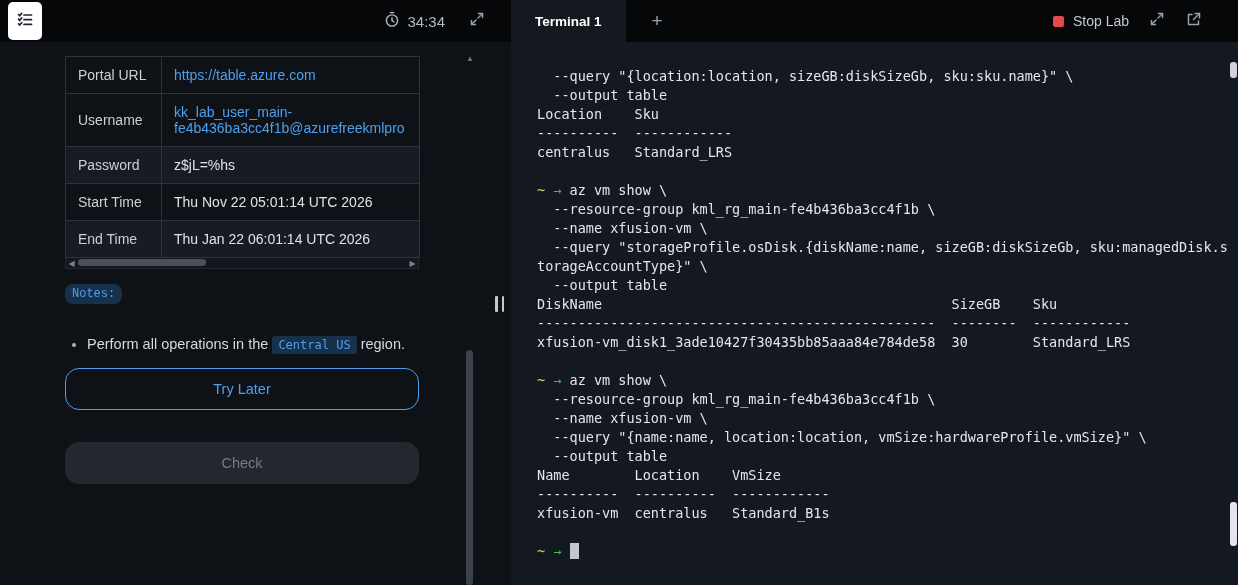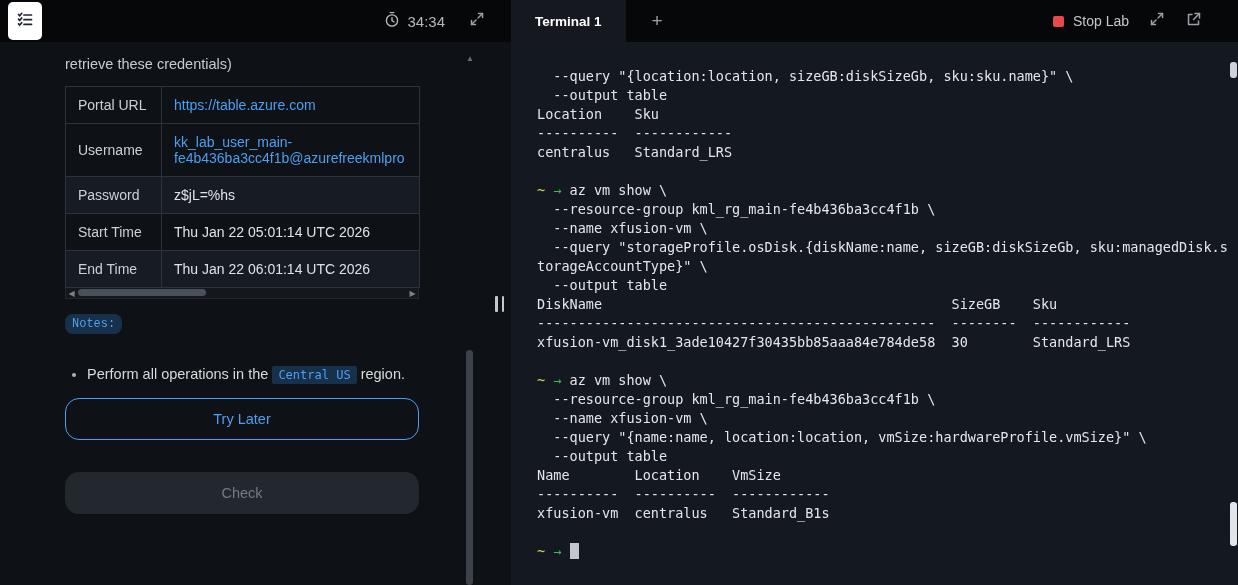--- a/index.html
+++ b/index.html
@@ -125,21 +125,20 @@
                 <path d="M6.5 13.5h-4v-4"></path>
                   <line x1="2.5" y1="13.5" x2="7" y2="9"></line>
               </g>
             </svg>
           </span>
         </span>
       </div>
     </div>
 
     <div class="left-content">
-      <div class="intro">retrieve these credentials)</div>
 
       <table class="creds">
         <colgroup>
             <col style="width:96px">
             <col style="width:258px">
           </colgroup>
         <tbody>
             <tr>
               <td class="label">Portal URL</td>
               <td class="value link">https://table.azure.com</td>
@@ -147,21 +146,21 @@
             <tr>
               <td class="label">Username</td>
               <td class="value link">kk_lab_user_main-fe4b436ba3cc4f1b@azurefreekmlpro</td>
             </tr>
             <tr class="alt">
               <td class="label">Password</td>
               <td class="value">z$jL=%hs</td>
             </tr>
             <tr>
               <td class="label">Start Time</td>
-              <td class="value">Thu Jan 22 05:01:14 UTC 2026</td>
+              <td class="value">Thu Nov 22 05:01:14 UTC 2026</td>
             </tr>
             <tr class="alt">
               <td class="label">End Time</td>
               <td class="value">Thu Jan 22 06:01:14 UTC 2026</td>
             </tr>
           </tbody>
       </table>
 
       <div class="h-scrollbar">
         <span class="h-arrow">◀</span>

